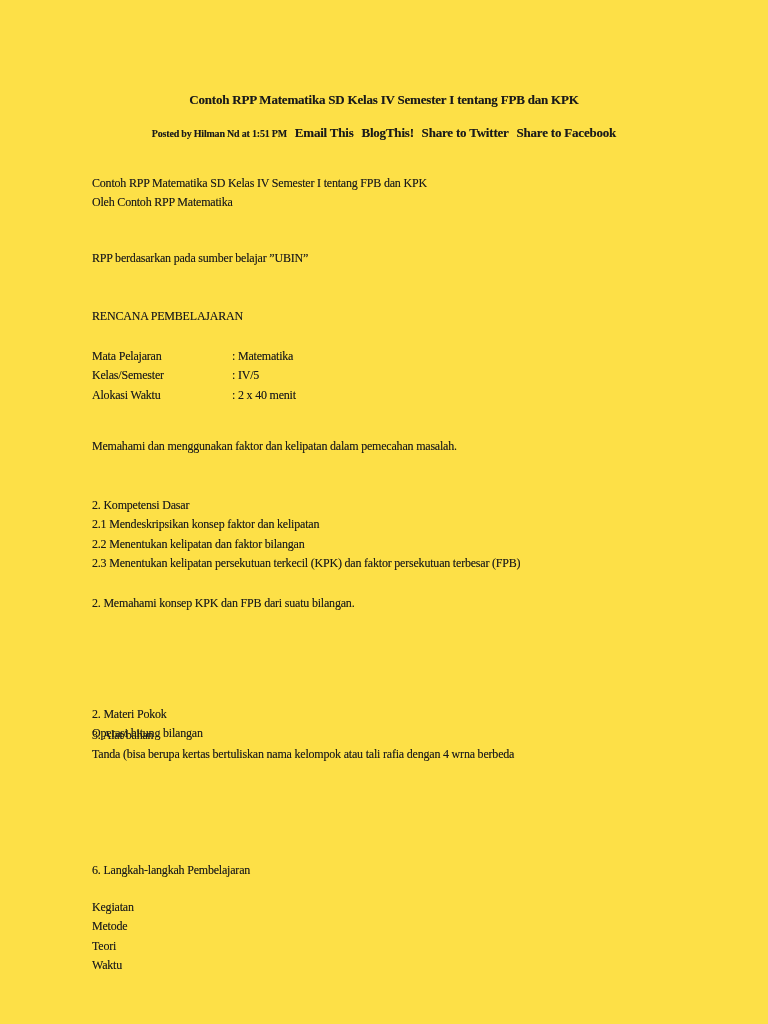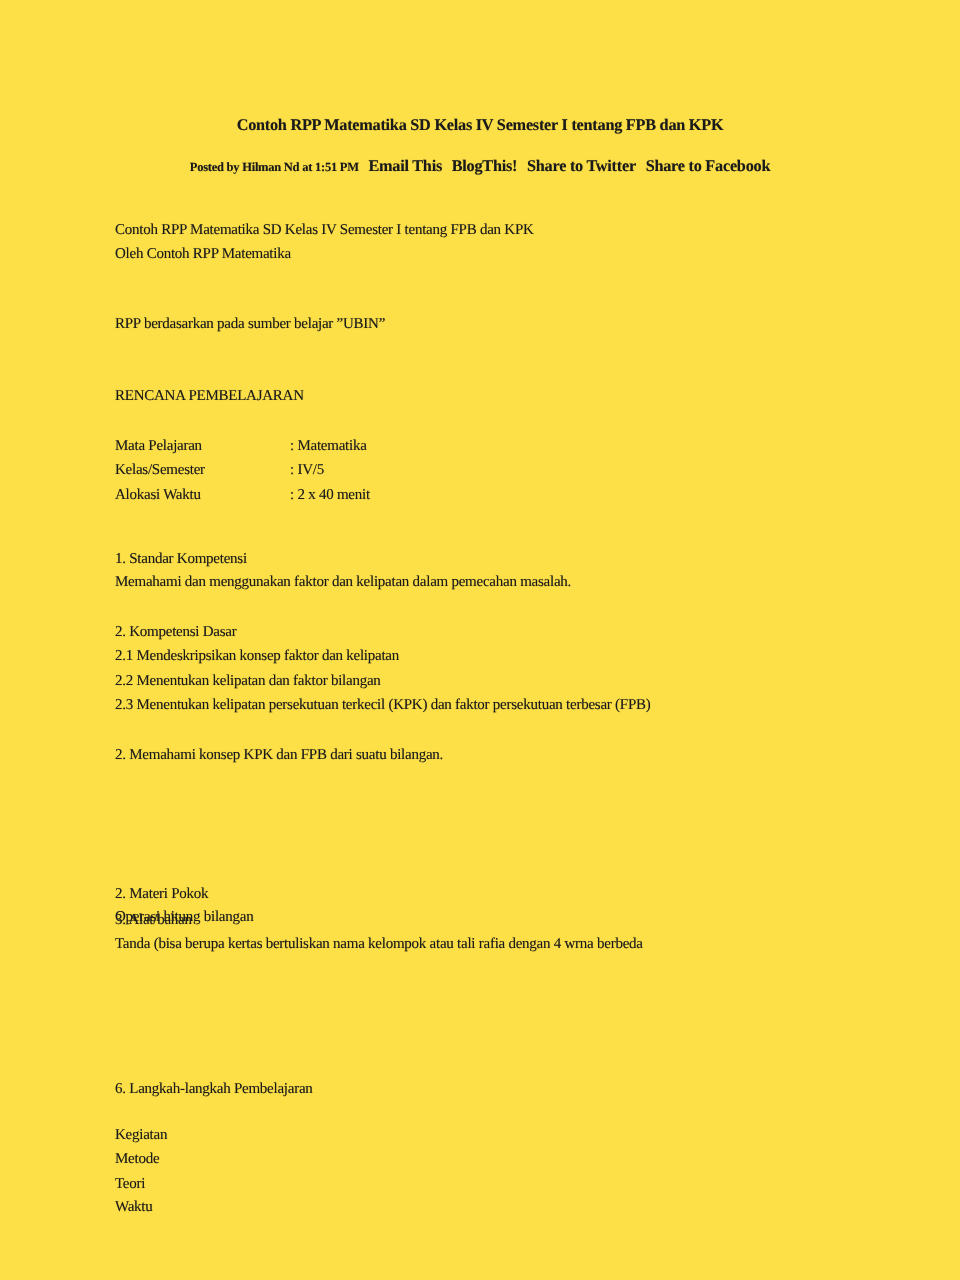--- a/index.html
+++ b/index.html
@@ -87,21 +87,20 @@
       <span class="meta-label">Kelas/Semester</span>
       <span class="meta-value">: IV/5</span>
     </div>
     <div class="meta-row">
       <span class="meta-label">Alokasi Waktu</span>
       <span class="meta-value">: 2 x 40 menit</span>
     </div>
   </div>
 
   <div class="abs" style="top:437px">
-    <div class="line">1. Standar Kompetensi</div>
     <div class="line">Memahami dan menggunakan faktor dan kelipatan dalam pemecahan masalah.</div>
   </div>
 
   <div class="abs" style="top:496px">
     <div class="line">2. Kompetensi Dasar</div>
     <div class="line">2.1 Mendeskripsikan konsep faktor dan kelipatan</div>
     <div class="line">2.2 Menentukan kelipatan dan faktor bilangan</div>
     <div class="line">2.3 Menentukan kelipatan persekutuan terkecil (KPK) dan faktor persekutuan terbesar (FPB)</div>
   </div>
 

